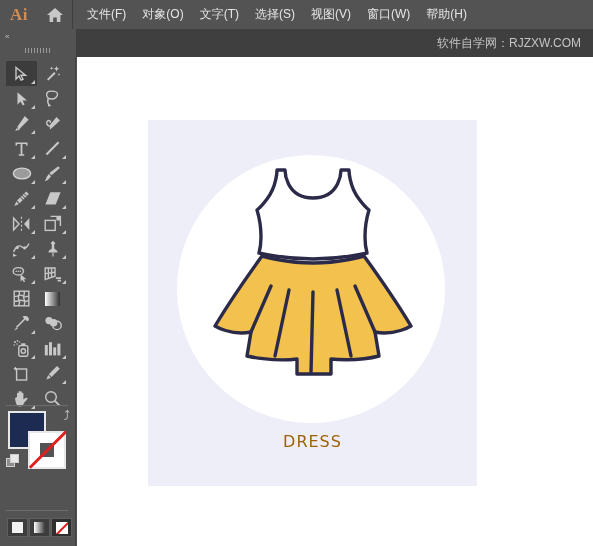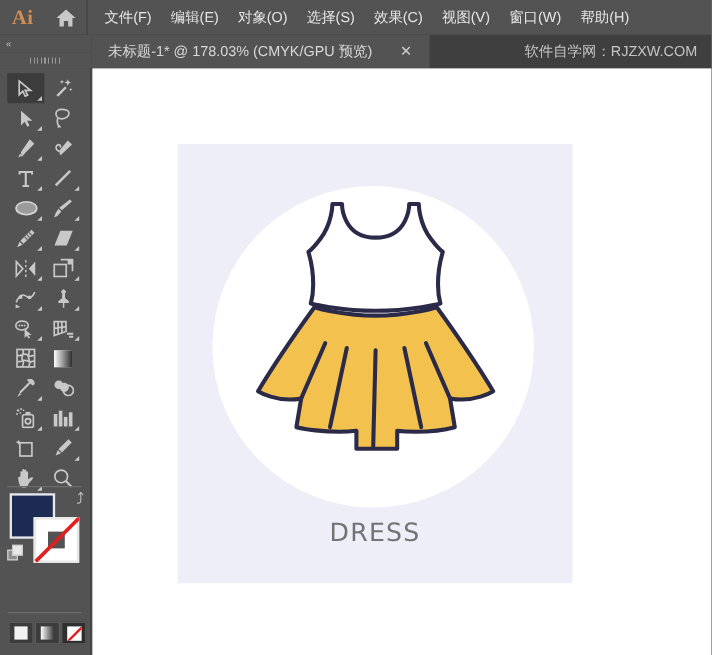--- a/index.html
+++ b/index.html
@@ -180,63 +180,58 @@
   .art-circle {
     position: absolute; left: 29px; top: 35px;
     width: 268px; height: 268px;
     border-radius: 50%;
     background: #ffffff;
   }
   .dress-svg { position: absolute; left: 55px; top: 40px; }
   .art-label {
     position: absolute; left: 0; top: 312px; width: 329px;
     text-align: center;
-    color: #737373; font-size: 21px; letter-spacing: 1px;
+    color: #a16207; font-size: 16px; letter-spacing: 1px;
     font-family: "DejaVu Sans", sans-serif;
   }
 </style>
 </head>
 <body>
 
 <div id="app">
 
   <div class="menubar">
     <div class="ai-logo">Ai</div>
     <div class="home-btn">
       <svg width="18" height="16" viewBox="0 0 18 16" aria-hidden="true">
         <path d="M9 1 L17 8 L14.4 8 L14.4 15 L10.8 15 L10.8 10.5 L7.2 10.5
                  L7.2 15 L3.6 15 L3.6 8 L1 8 Z" fill="#c8c8c8"></path>
       </svg>
     </div>
     <div class="menu-sep"></div>
     <div class="menu-items">
       <div class="menu-item">文件(F)</div>
-      <div class="menu-item">编辑(E)</div>
       <div class="menu-item">对象(O)</div>
+      <div class="menu-item">文字(T)</div>
       <div class="menu-item">选择(S)</div>
-      <div class="menu-item">效果(C)</div>
       <div class="menu-item">视图(V)</div>
       <div class="menu-item">窗口(W)</div>
       <div class="menu-item">帮助(H)</div>
     </div>
   </div>
 
   <div class="tabbar">
 
     <div class="panel-collapse">
       <span class="dbl-arrow">«</span>
     </div>
     <div class="panel-grip">
       <span class="grip-dots"></span>
     </div>
 
-    <div class="doc-tab">
-      <span class="doc-tab-title">未标题-1* @ 178.03% (CMYK/GPU 预览)</span>
-      <span class="doc-tab-close">✕</span>
-    </div>
 
     <div class="watermark">软件自学网：RJZXW.COM</div>
   </div>
 
   <div class="toolpanel">
     <div class="tool-grid">
 
       <div class="tool-cell active">
         <svg width="15" height="16" viewBox="0 0 15 16">
             <path class="tool-ico-s" d="M2 1.5 L2 13 L5 10 L7 14.2 L9 13.3 L7 9.3 L11.5 9.3 Z"></path>

